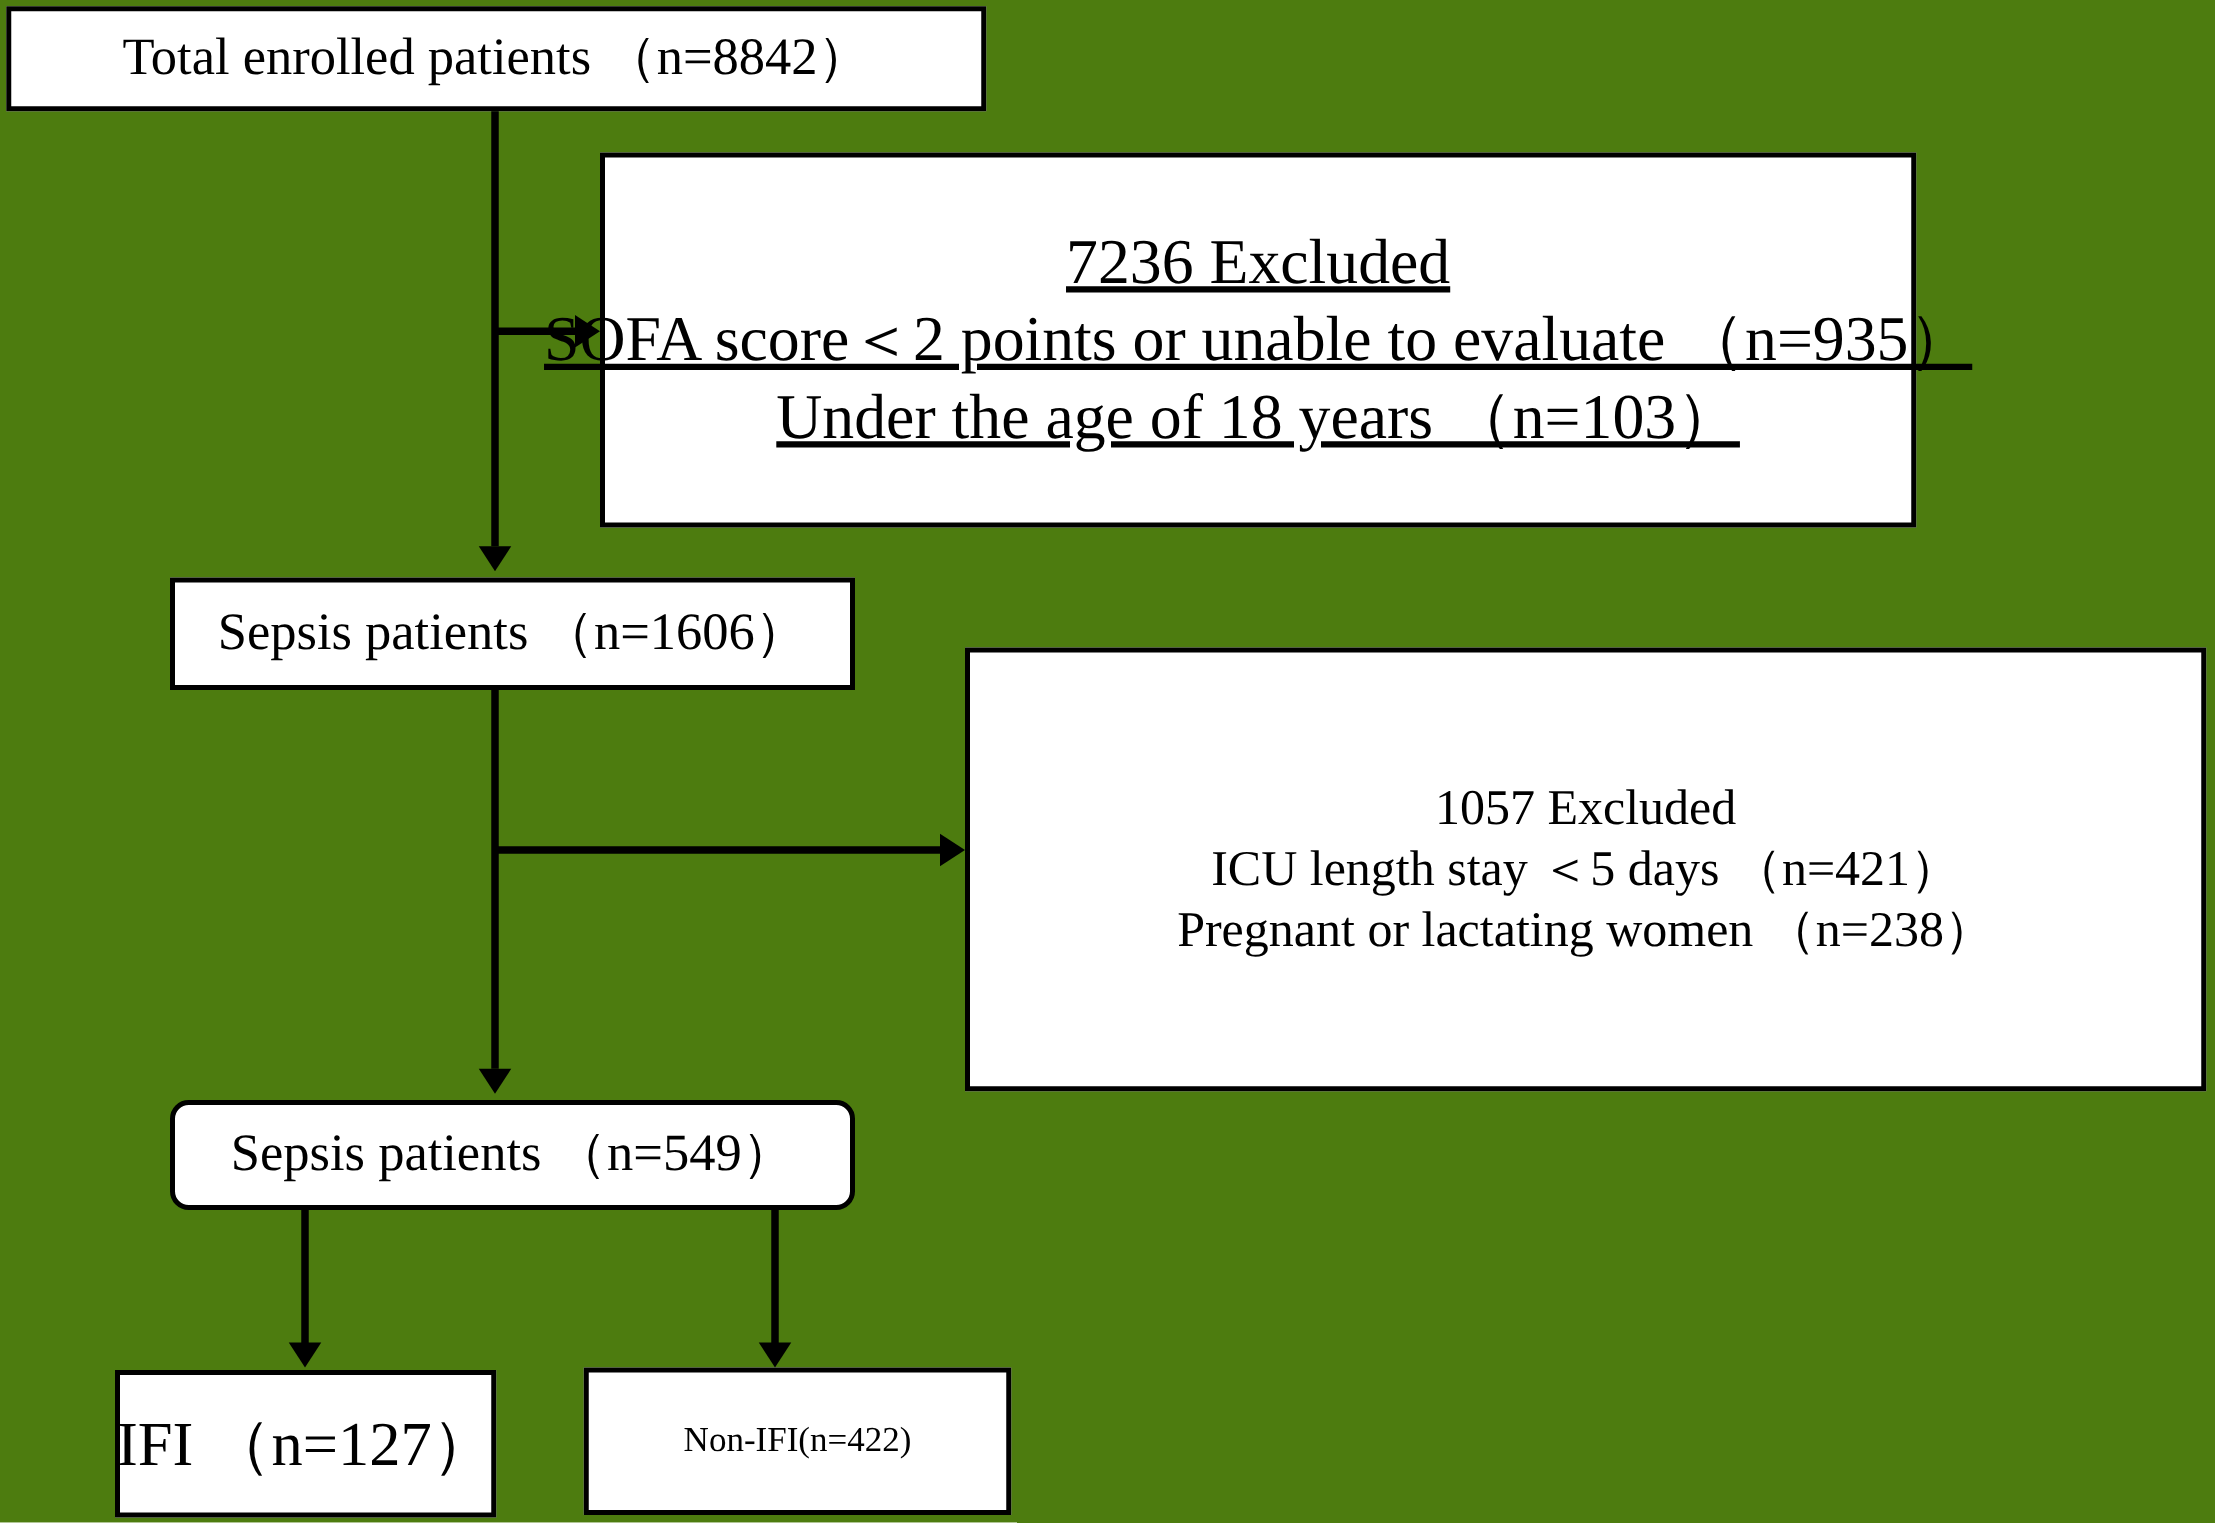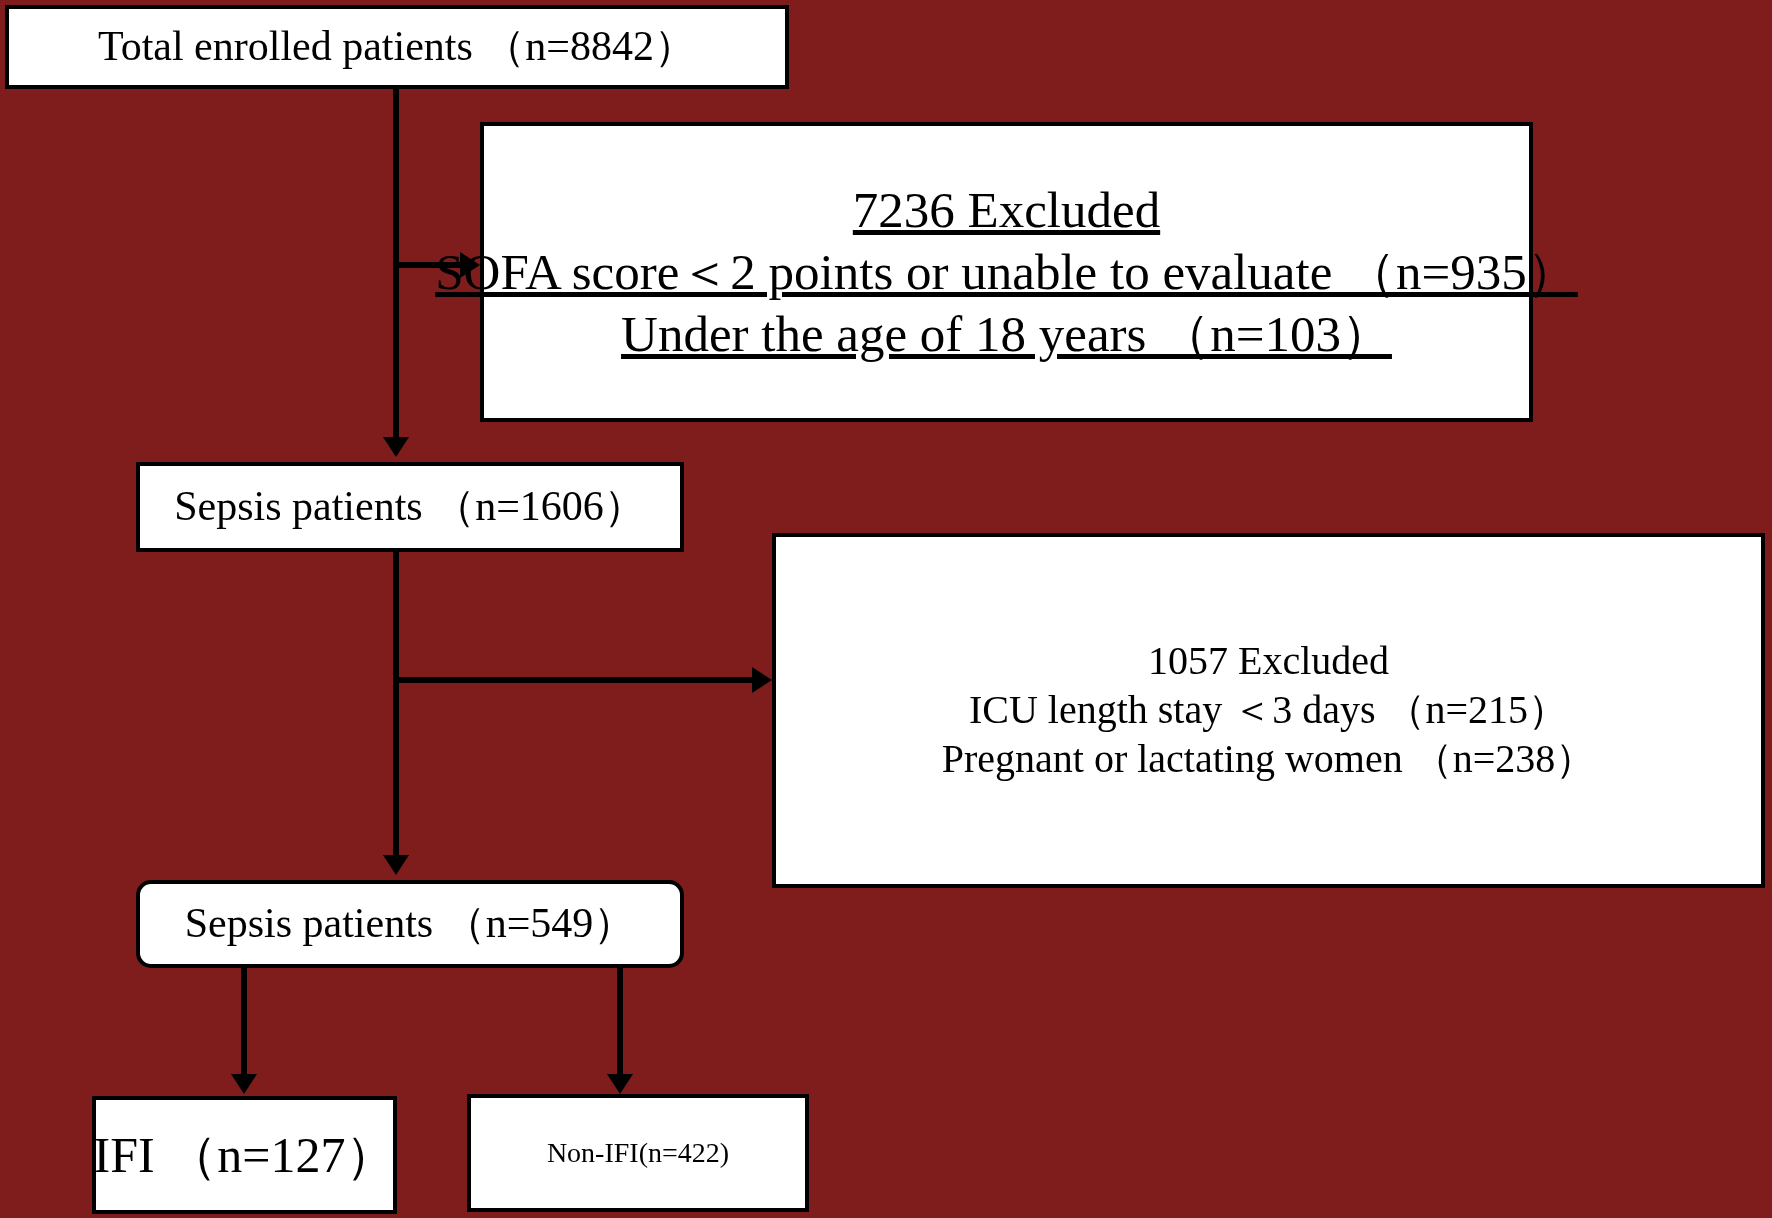--- a/index.html
+++ b/index.html
@@ -4,21 +4,21 @@
 <style>
   html, body {
     margin: 0;
     padding: 0;
     background: #ffffff;
   }
   #canvas {
     position: relative;
     width: 1772px;
     height: 1218px;
-    background: #7f1d1d;
+    background: #4d7c0f;
     font-family: "Liberation Serif", "DejaVu Serif", serif;
     color: #000000;
     overflow: hidden;
   }
   .node {
     position: absolute;
     box-sizing: border-box;
     border: 4px solid #000000;
     background: #ffffff;
     display: flex;
@@ -29,21 +29,21 @@
   }
   .node .line {
     display: block;
     white-space: nowrap;
     line-height: 1.22;
   }
   
   #node-total        { left: 5px;   top: 5px;    width: 784px;  height: 84px;  }
   #node-excl1        { left: 480px; top: 122px;  width: 1053px; height: 300px; }
   #node-sepsis1      { left: 136px; top: 462px;  width: 548px;  height: 90px;  }
-  #node-excl2        { left: 772px; top: 518px;  width: 993px;  height: 355px; margin-top: 15px; }
+  #node-excl2        { left: 772px; top: 518px;  width: 993px;  height: 355px; }
   #node-sepsis2      { left: 136px; top: 880px;  width: 548px;  height: 88px; border-radius: 15px;  }
   #node-ifi          { left: 92px;  top: 1096px; width: 305px;  height: 118px; }
   #node-nonifi       { left: 467px; top: 1094px; width: 342px;  height: 118px; }
 
   
   #node-total   .line { font-size: 42px; }
   #node-excl1   .line { font-size: 51px; text-decoration: underline; }
   #node-sepsis1 .line { font-size: 42px; }
   #node-excl2   .line { font-size: 40px; }
   #node-sepsis2 .line { font-size: 42px; }
@@ -92,21 +92,21 @@
     <span class="line">SOFA  score＜2 points or unable to evaluate （n=935）</span>
     <span class="line">Under the age of 18 years （n=103）</span>
   </div>
 
   <div class="node" id="node-sepsis1">
     <span class="line">Sepsis patients （n=1606）</span>
   </div>
 
   <div class="node" id="node-excl2">
     <span class="line">1057 Excluded</span>
-    <span class="line">ICU length stay ＜3 days （n=215）</span>
+    <span class="line">ICU length stay ＜5 days （n=421）</span>
     <span class="line">Pregnant or lactating women （n=238）</span>
   </div>
 
   <div class="node" id="node-sepsis2">
     <span class="line">Sepsis patients （n=549）</span>
   </div>
 
   <div class="node" id="node-ifi">
     <span class="line">IFI （n=127）</span>
   </div>

